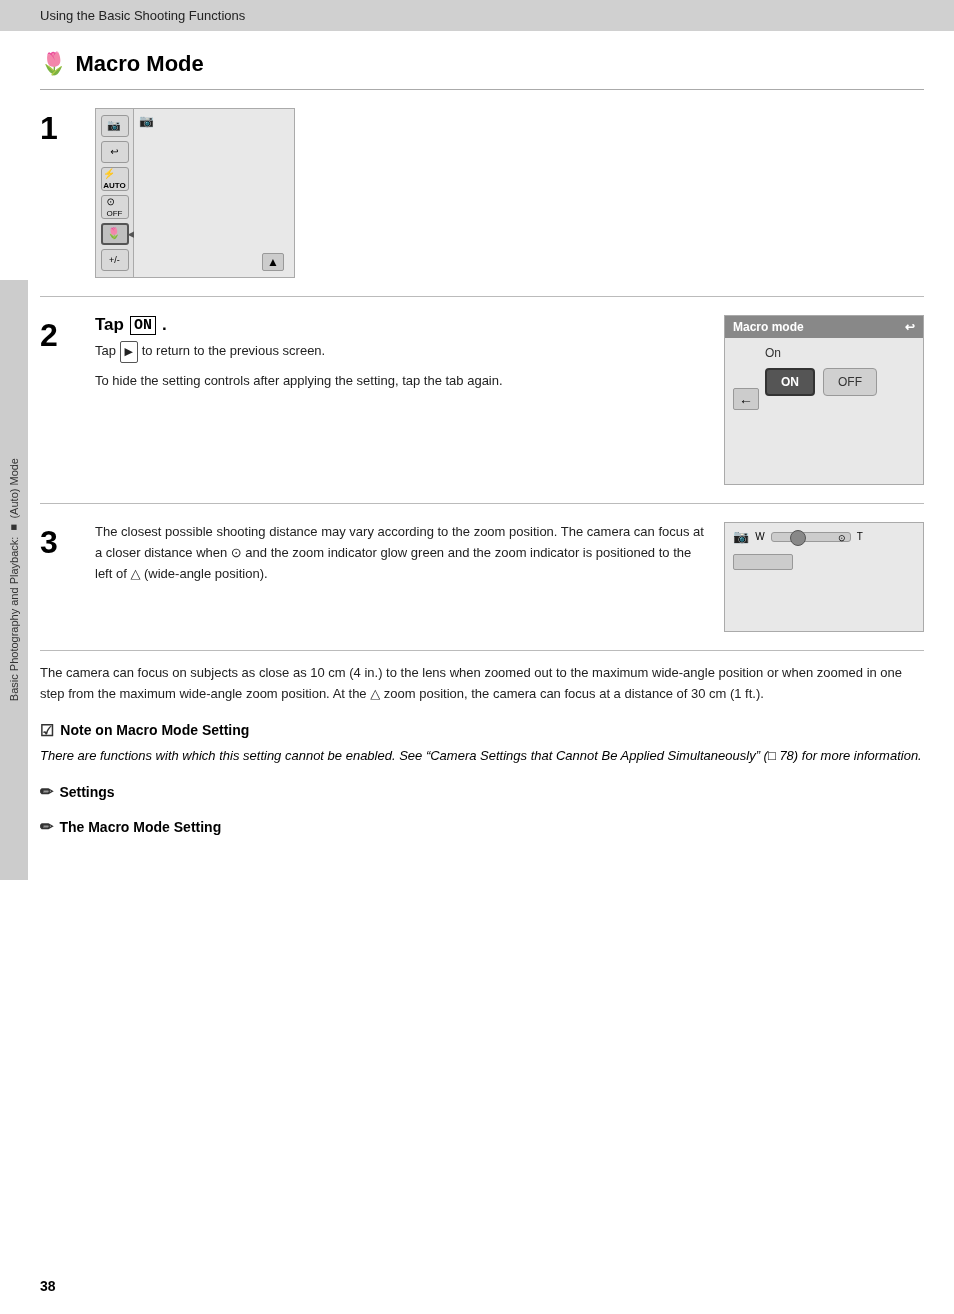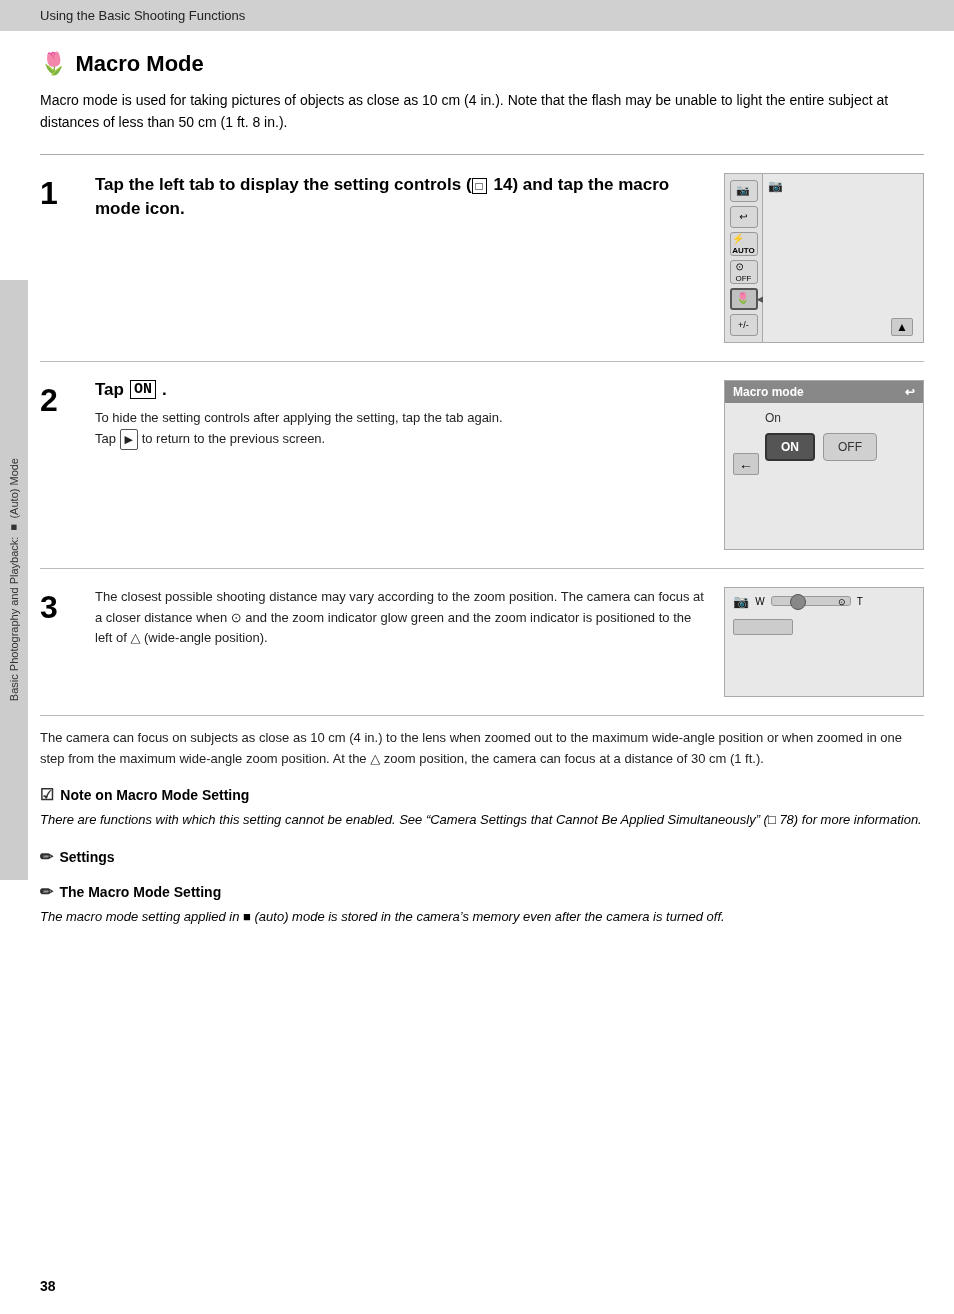--- a/index.html
+++ b/index.html
@@ -366,31 +366,25 @@
   <span class="side-tab-text">Basic Photography and Playback: ■ (Auto) Mode</span>
 </div>
 
 <div class="main-content">
 
   <div class="section-title">
     <span class="macro-icon">🌷</span>
     <h1>Macro Mode</h1>
   </div>
 
-  <p class="intro-para">Macro mode is used for taking pictures of objects as close as 10 cm (4 in.). Note that the flash may be unable to light the entire subject at distances of less than 50 cm (1 ft. 8 in.).</p>
 
   <hr class="divider">
 
   <div class="step-block">
     <div class="step-number">1</div>
-    <div class="step-content">
-      <div class="step-title">
-        <span>Tap the left tab to display the setting controls (<span class="page-ref-icon">□</span> 14) and tap the macro mode icon.</span>
-      </div>
-    </div>
     <div class="step-image">
 
       <div class="cam-ui-1">
         <div class="cam-toolbar">
           <div class="cam-btn">
             <span style="font-size:11px;">📷</span>
           </div>
           <div class="cam-btn">
             <span style="font-size:10px;">↩</span>
           </div>
@@ -416,24 +410,24 @@
     </div>
   </div>
 
   <div class="step-block">
     <div class="step-number">2</div>
     <div class="step-content">
       <div class="step2-tap-text">
         <span>Tap</span>
         <span class="on-text">ON</span>.
       </div>
-      <p class="step-desc" style="margin-top:8px;">To hide the setting controls after applying the setting, tap the tab again.</p>
       <p class="step-desc">
         Tap <span class="icon-box">▶</span> to return to the previous screen.
       </p>
+      <p class="step-desc" style="margin-top:8px;">To hide the setting controls after applying the setting, tap the tab again.</p>
     </div>
     <div class="step-image">
 
       <div class="cam-ui-2">
         <div class="cam2-header">
           <span>Macro mode</span>
           <span>↩</span>
         </div>
         <div style="position:relative;">
           <span class="cam2-back">←</span>
@@ -488,18 +482,17 @@
       <span class="note-icon">✏</span>
       <strong>Settings</strong>
     </div>
   </div>
 
   <div class="note-section">
     <div class="note-title">
       <span class="note-icon">✏</span>
       <strong>The Macro Mode Setting</strong>
     </div>
-    <p class="note-text">The macro mode setting applied in ■ (auto) mode is stored in the camera’s memory even after the camera is turned off.</p>
   </div>
 
 </div>
 
 <div class="page-number">38</div>
 
 </body></html>

